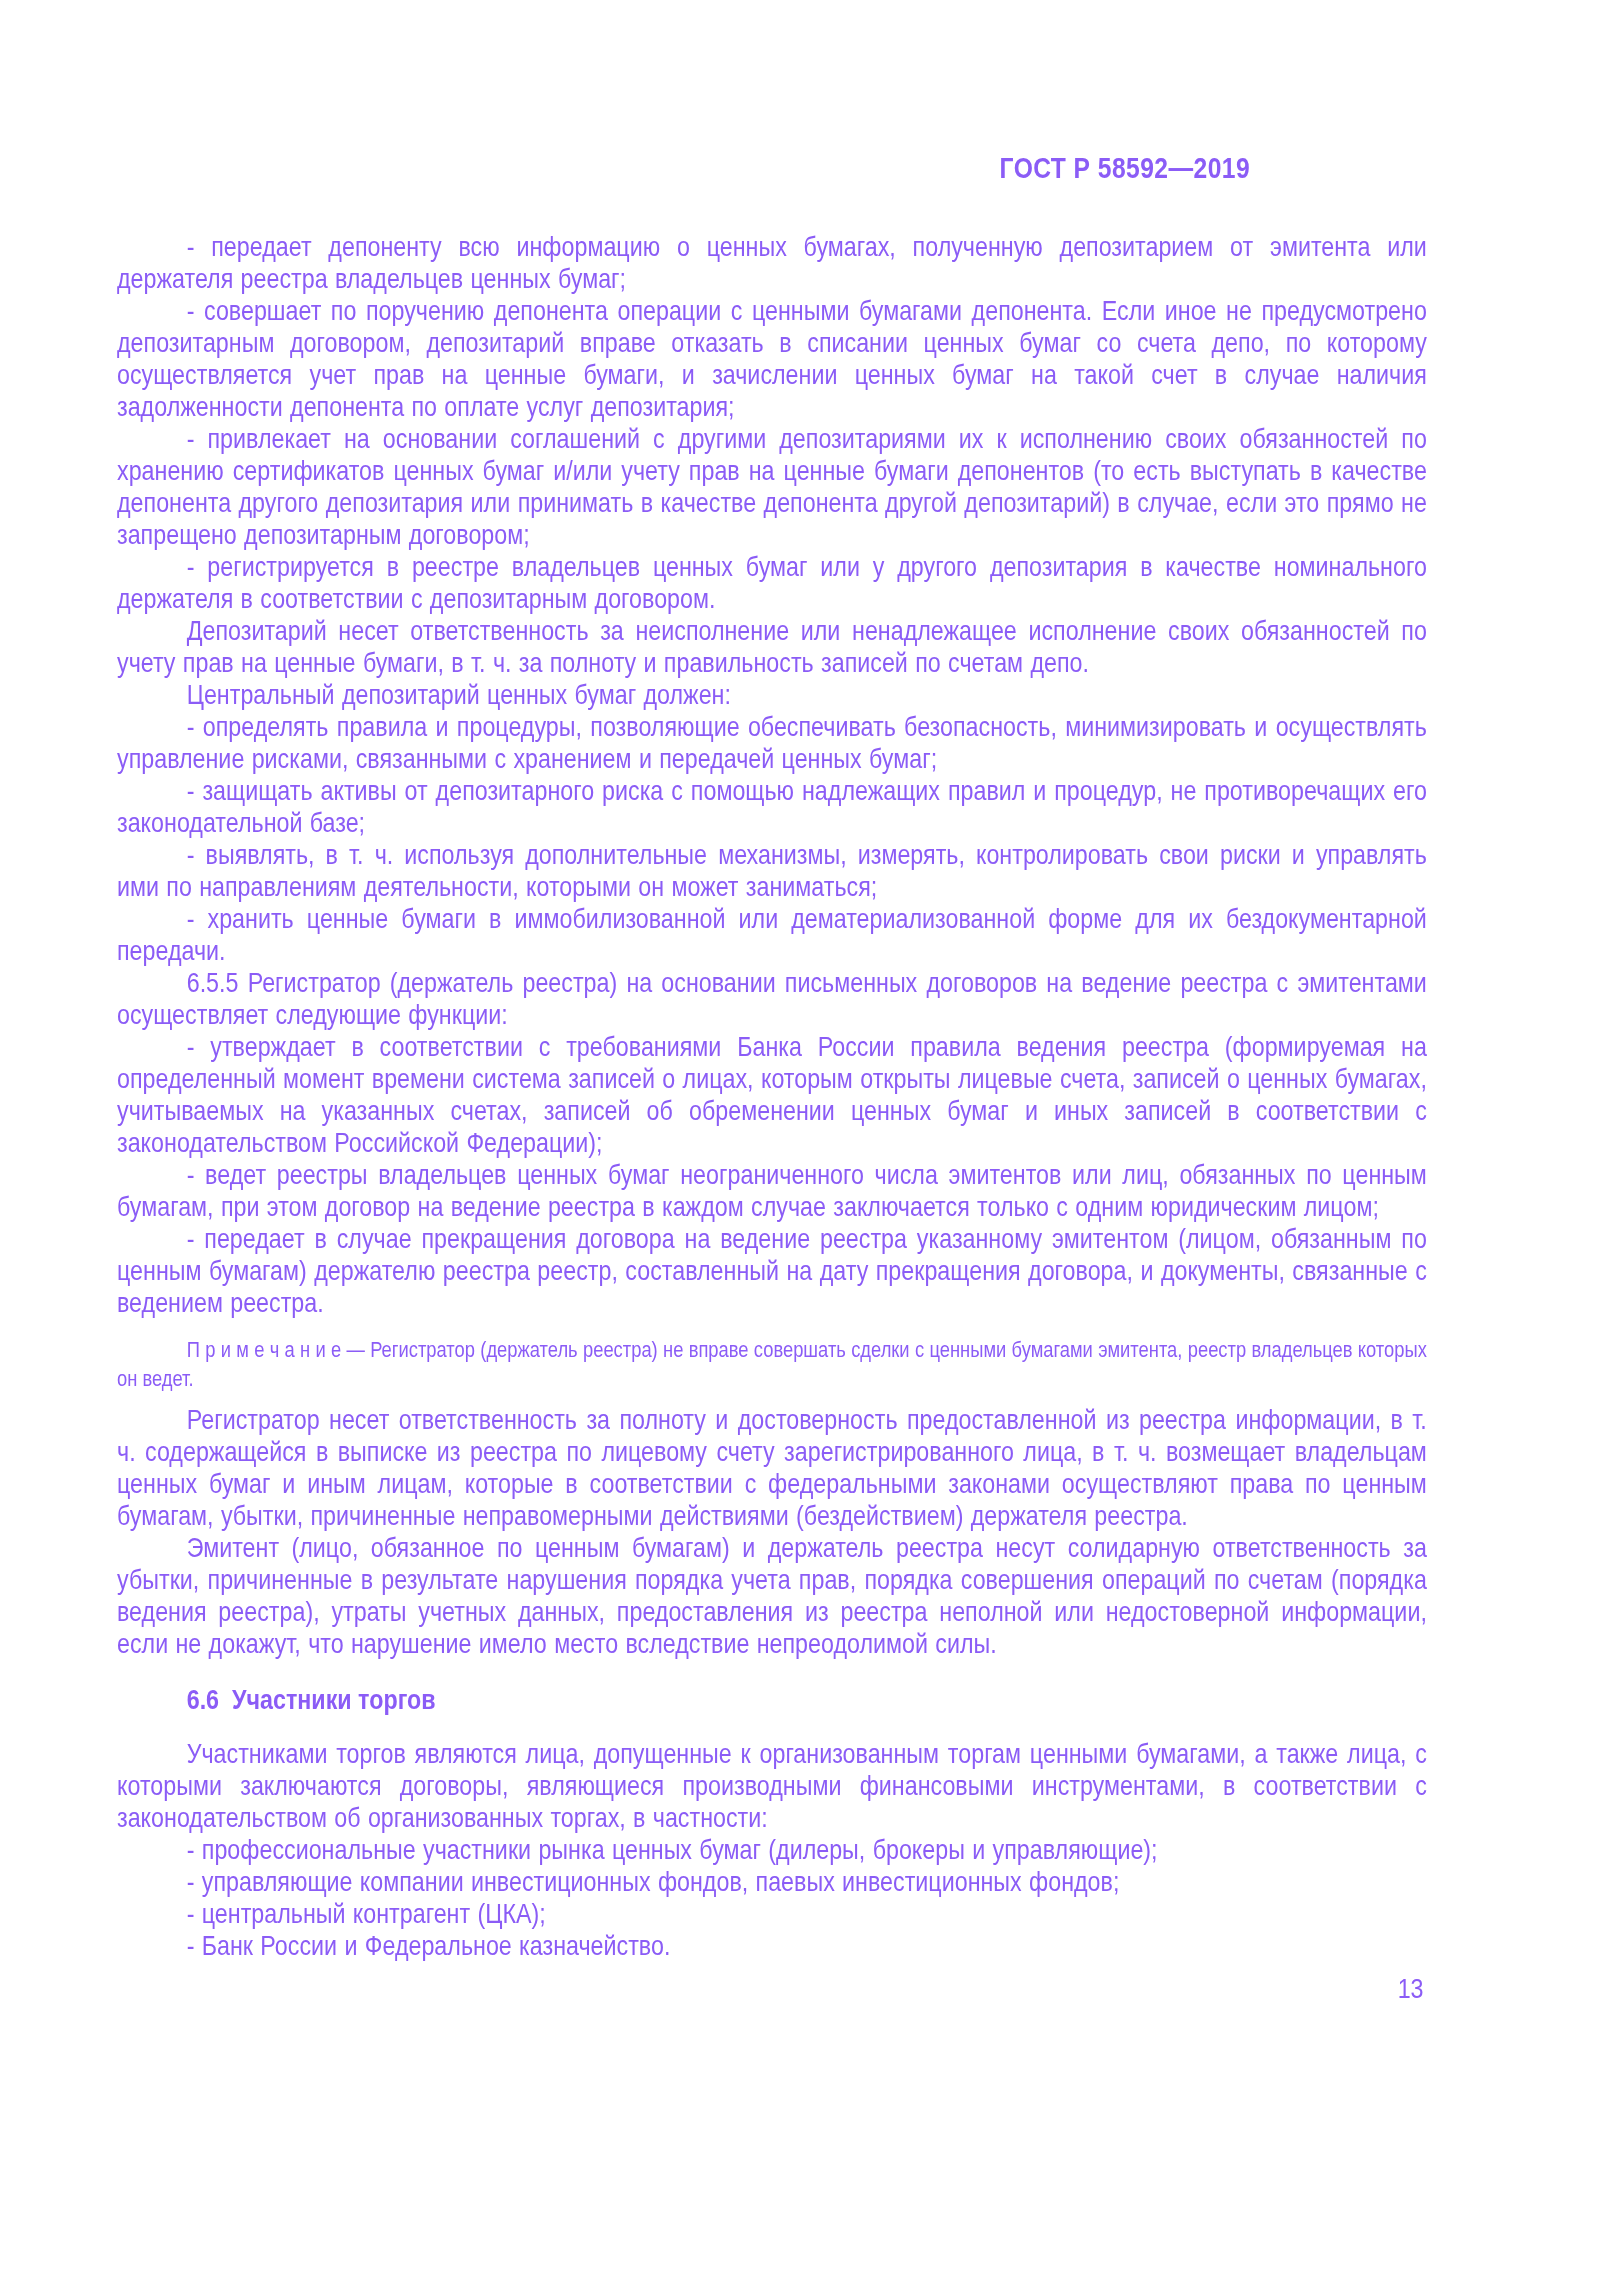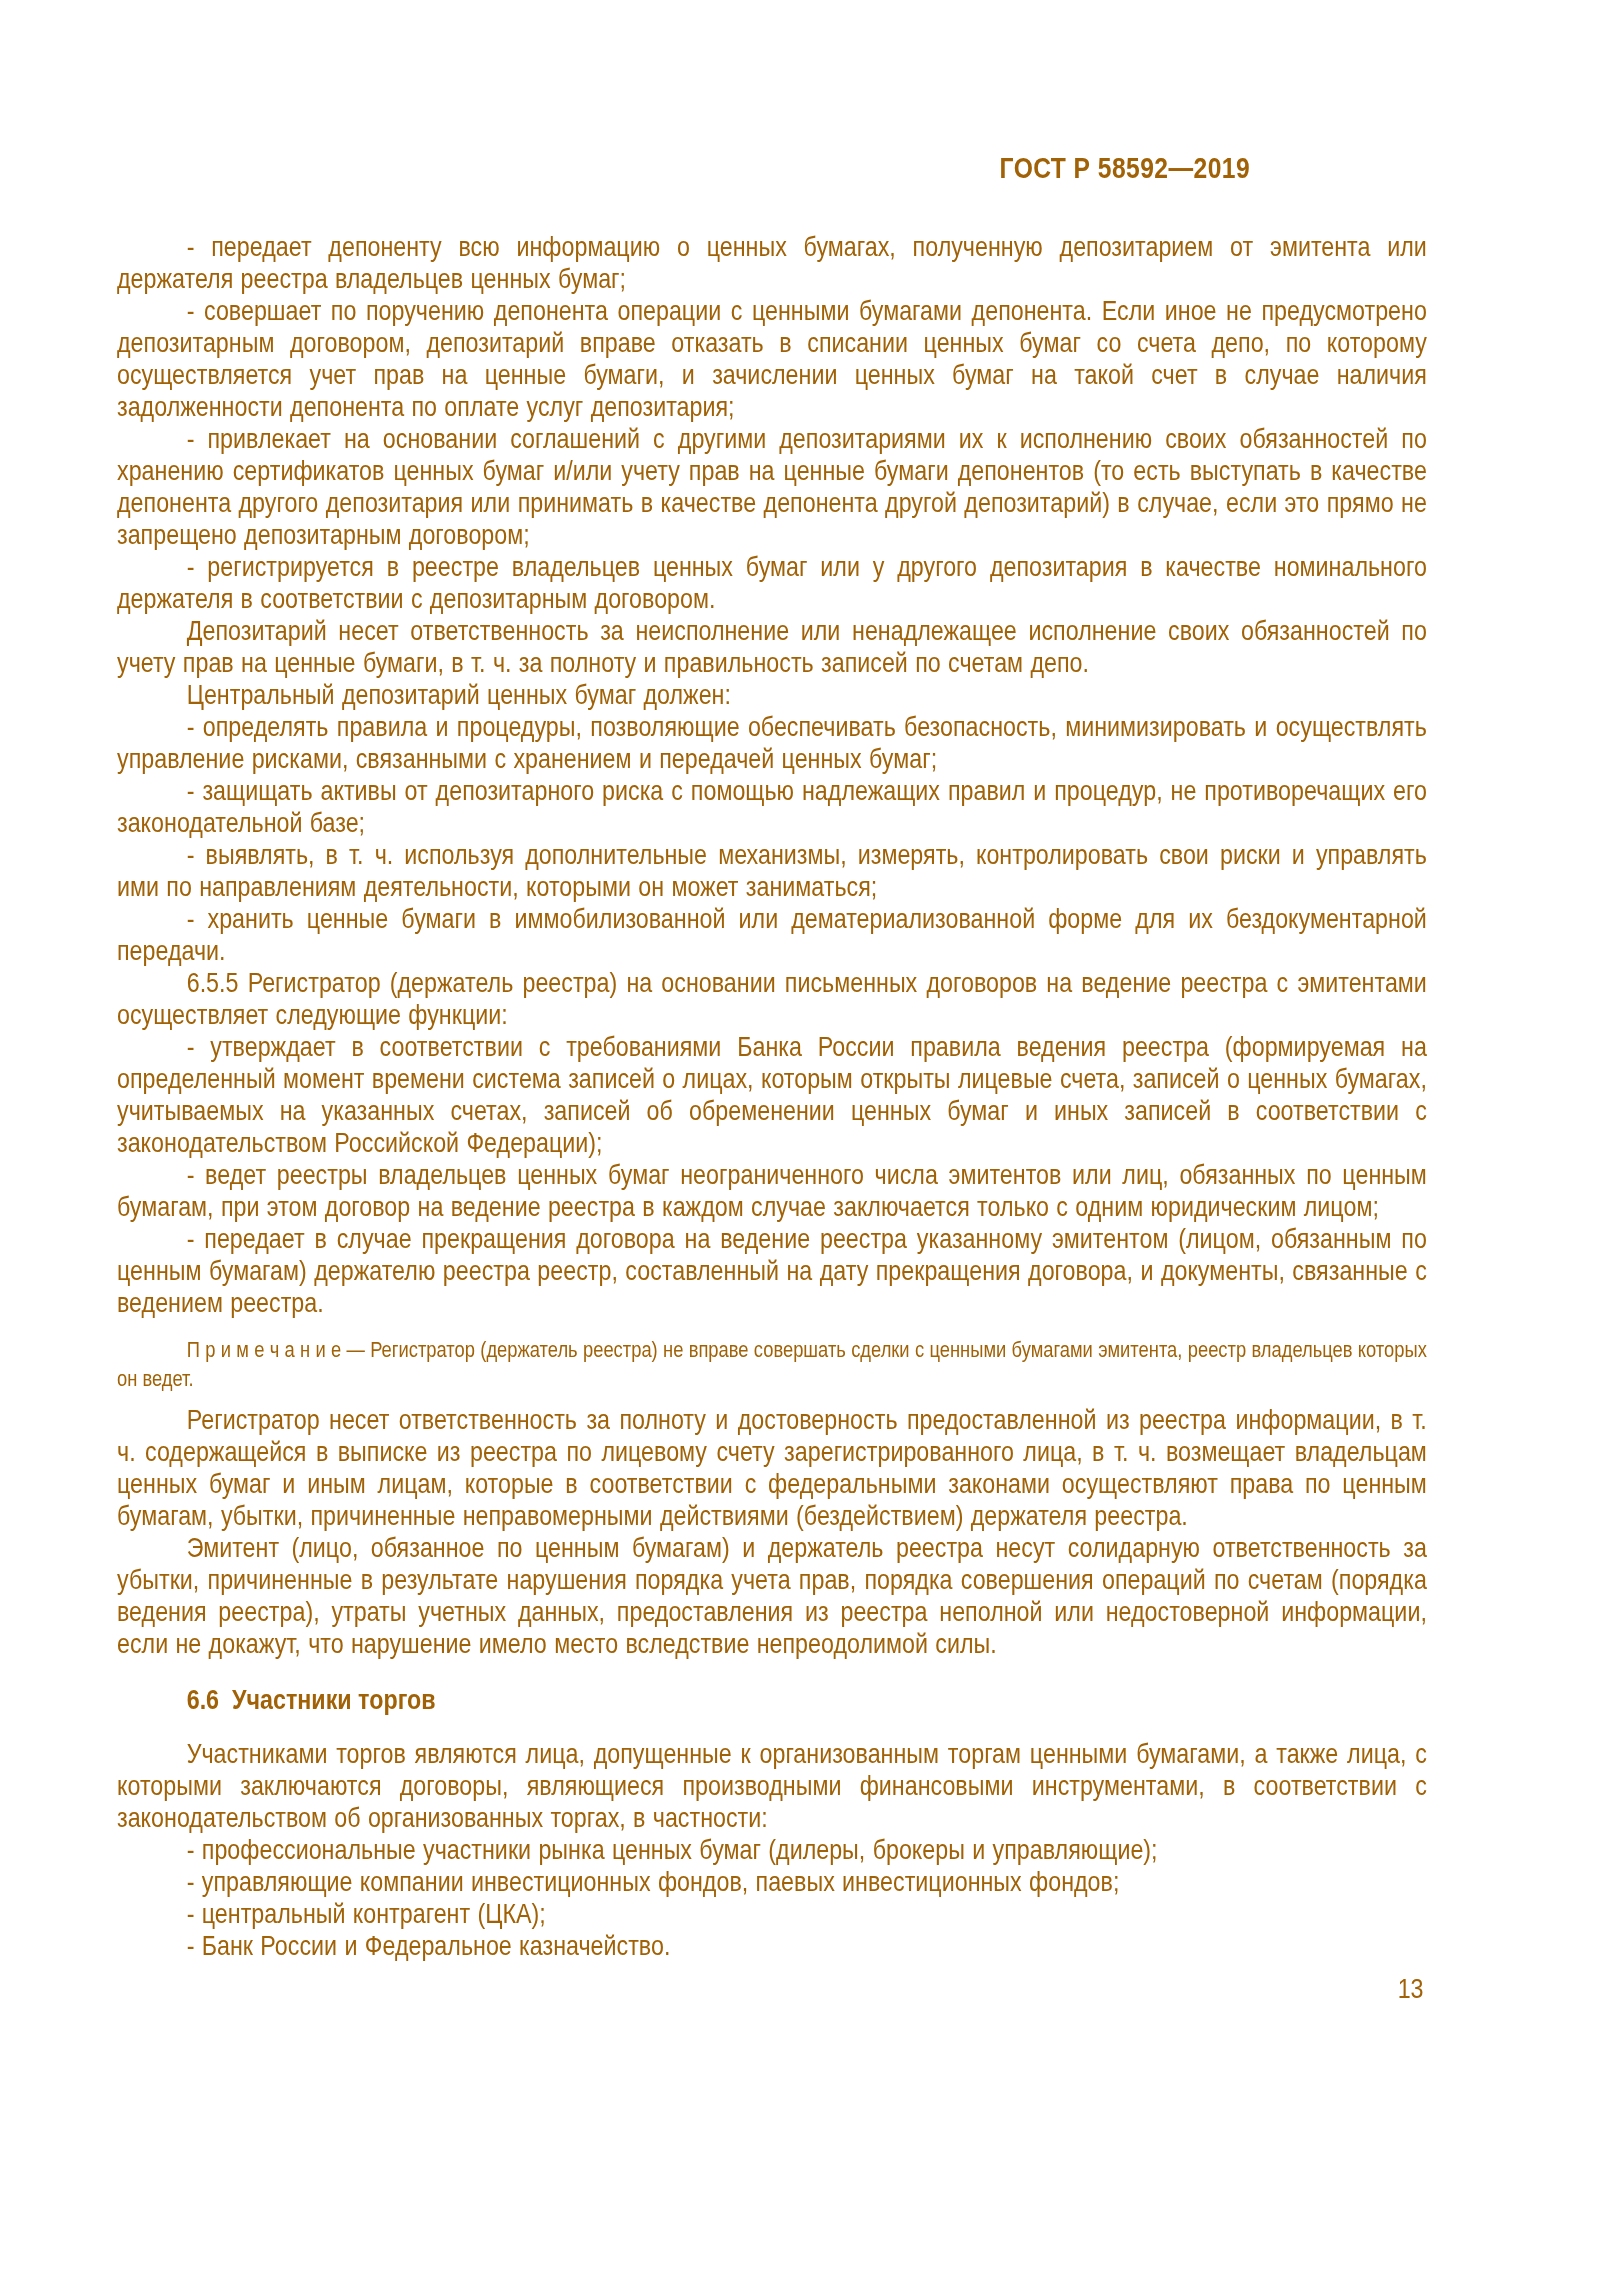--- a/index.html
+++ b/index.html
@@ -8,21 +8,21 @@
     padding: 0;
     background: #ffffff;
   }
   .page {
     position: relative;
     width: 1621px;
     height: 2293px;
     background: #ffffff;
     overflow: hidden;
     font-family: "Liberation Sans", sans-serif;
-    color: #a16207;
+    color: #8b5cf6;
   }
   
   .content {
     position: absolute;
     left: 117px;
     top: 0;
     width: 1541px;
     padding-top: 152px;
     transform: scaleX(0.85);
     transform-origin: 0 0;

